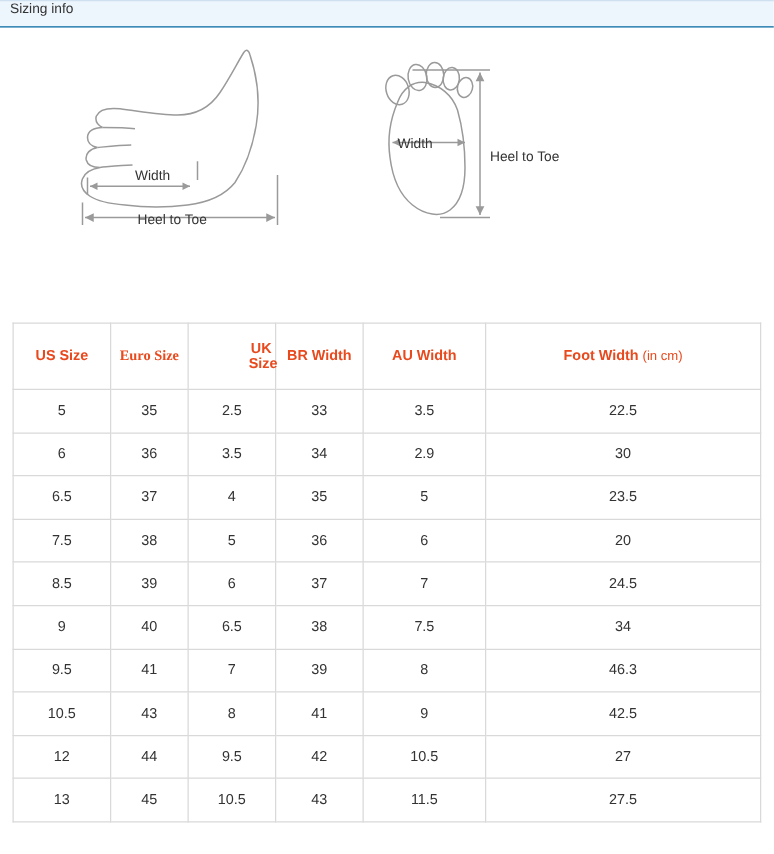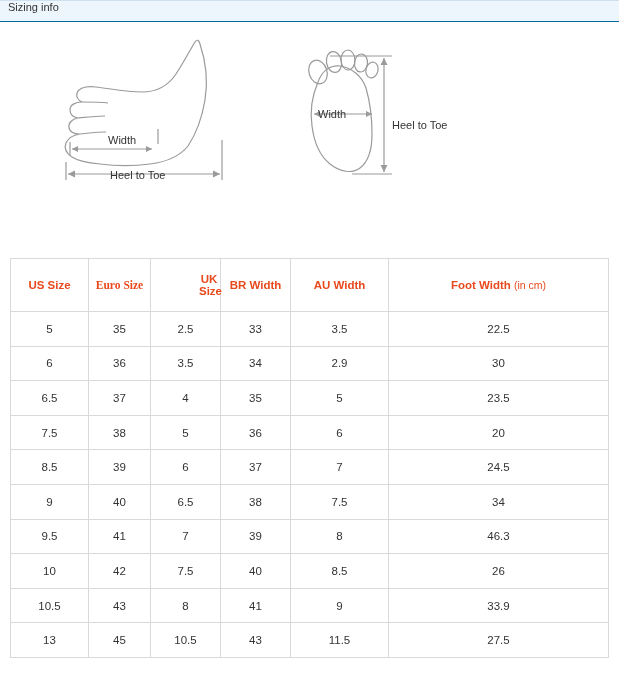--- a/index.html
+++ b/index.html
@@ -243,34 +243,34 @@
           </tr>
           <tr>
             <td>9.5</td>
             <td>41</td>
             <td>7</td>
             <td>39</td>
             <td>8</td>
             <td>46.3</td>
           </tr>
           <tr>
-            <td>10</td>
-            <td>42</td>
-            <td>7.5</td>
-            <td>40</td>
-            <td>8.5</td>
-            <td>26</td>
-          </tr>
-          <tr>
             <td>10.5</td>
             <td>43</td>
             <td>8</td>
             <td>41</td>
             <td>9</td>
-            <td>33.9</td>
+            <td>42.5</td>
+          </tr>
+          <tr>
+            <td>12</td>
+            <td>44</td>
+            <td>9.5</td>
+            <td>42</td>
+            <td>10.5</td>
+            <td>27</td>
           </tr>
           <tr>
             <td>13</td>
             <td>45</td>
             <td>10.5</td>
             <td>43</td>
             <td>11.5</td>
             <td>27.5</td>
           </tr>
         </tbody>

